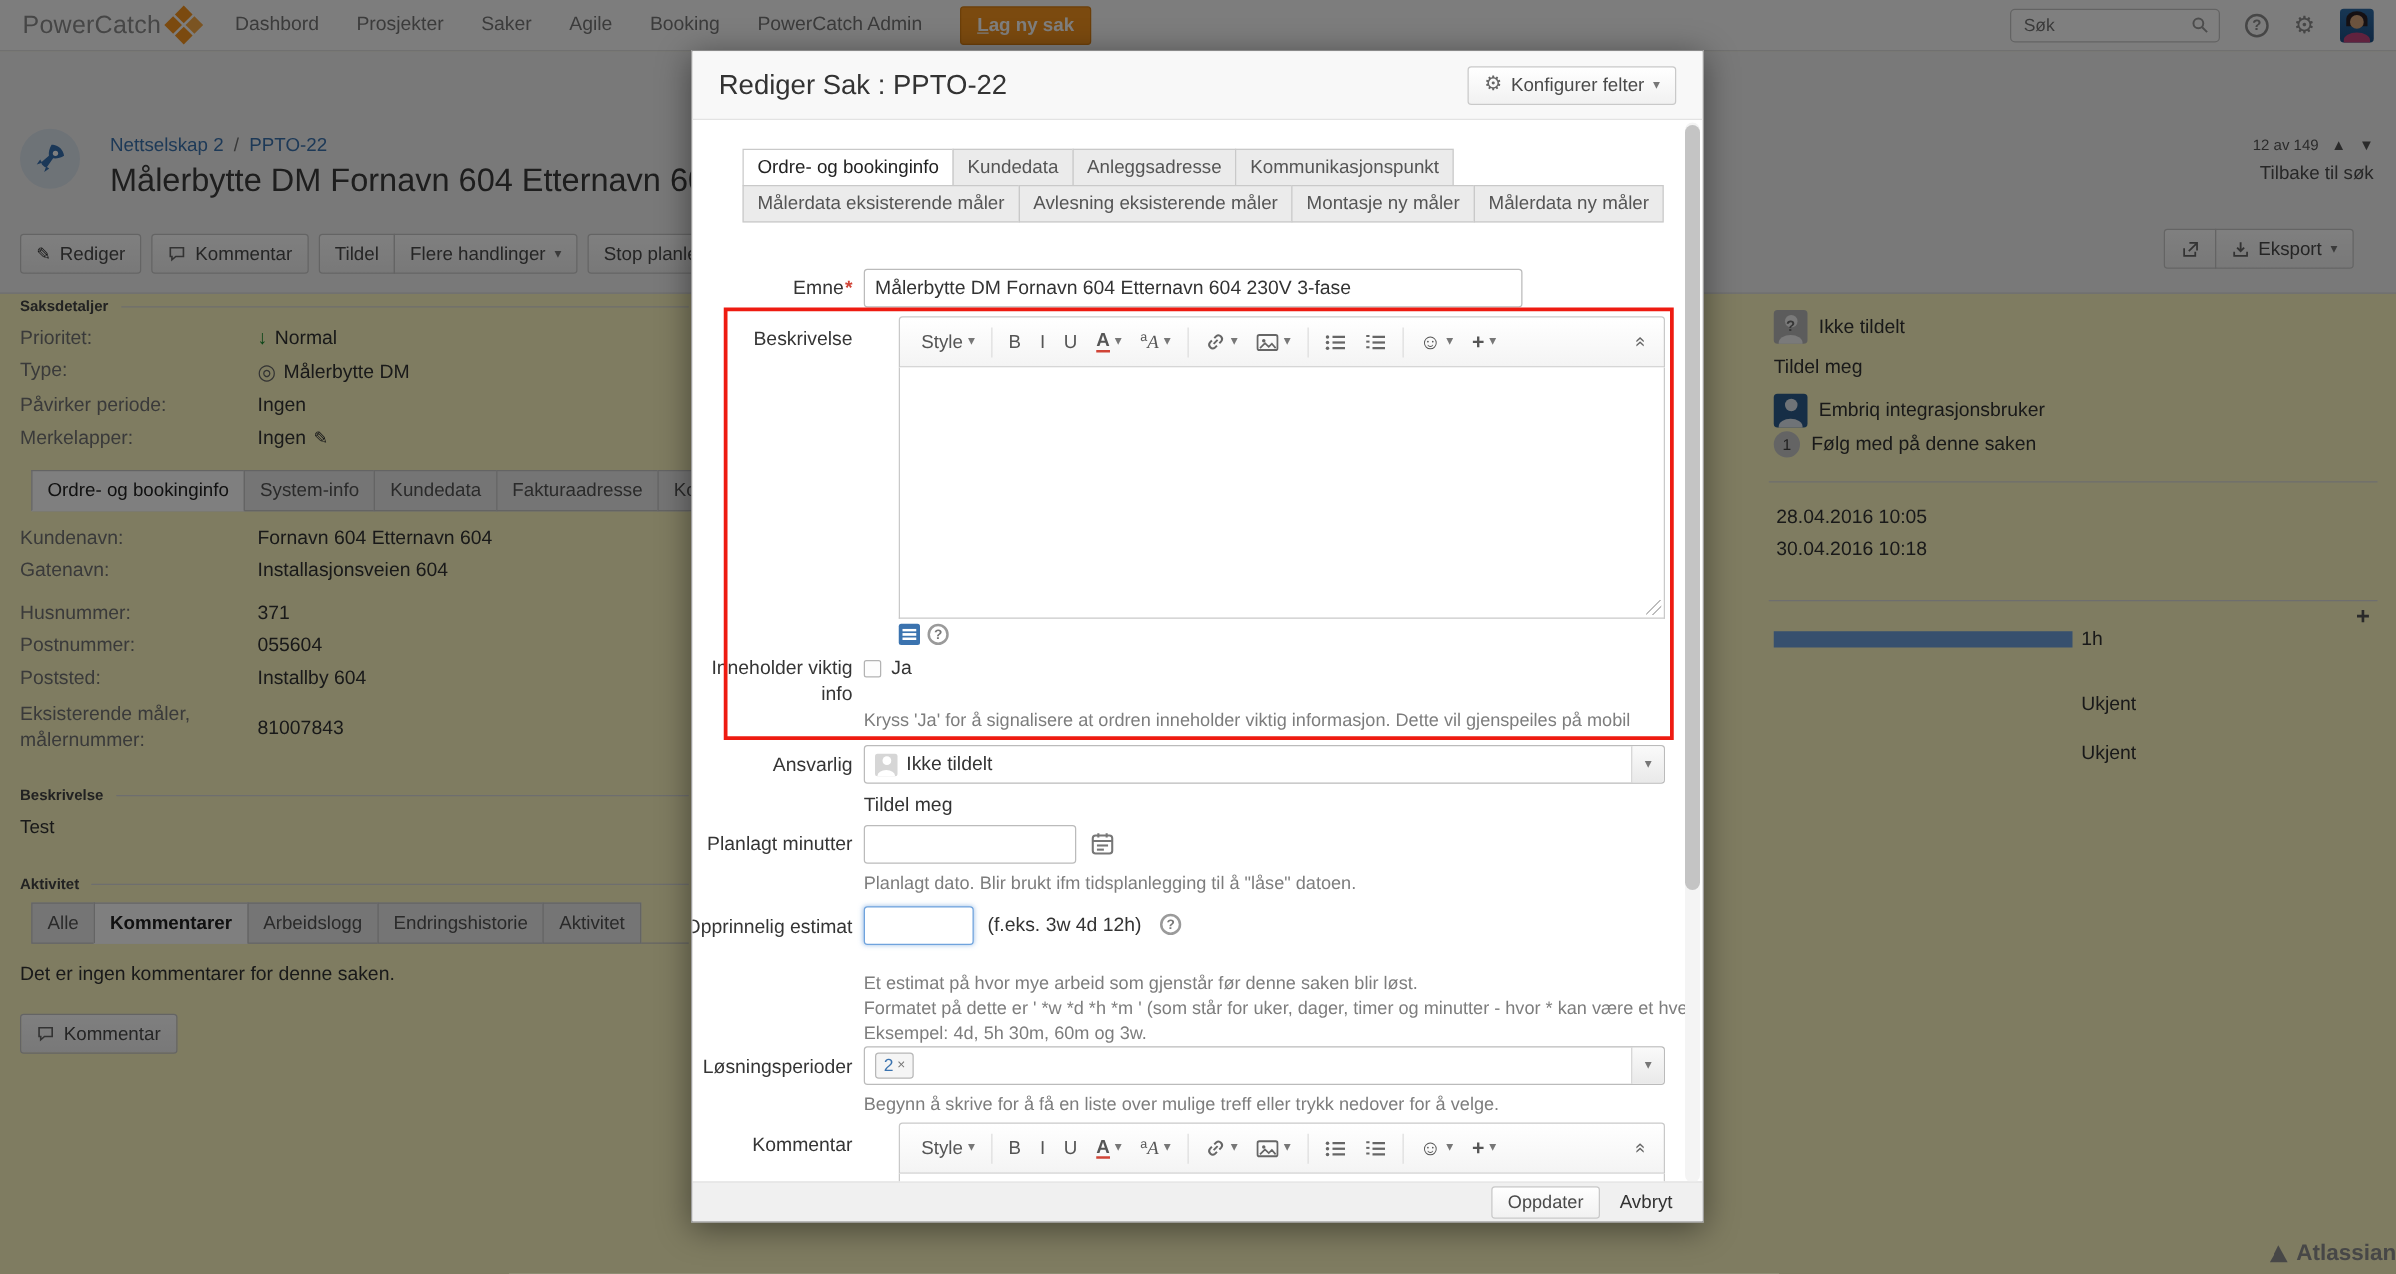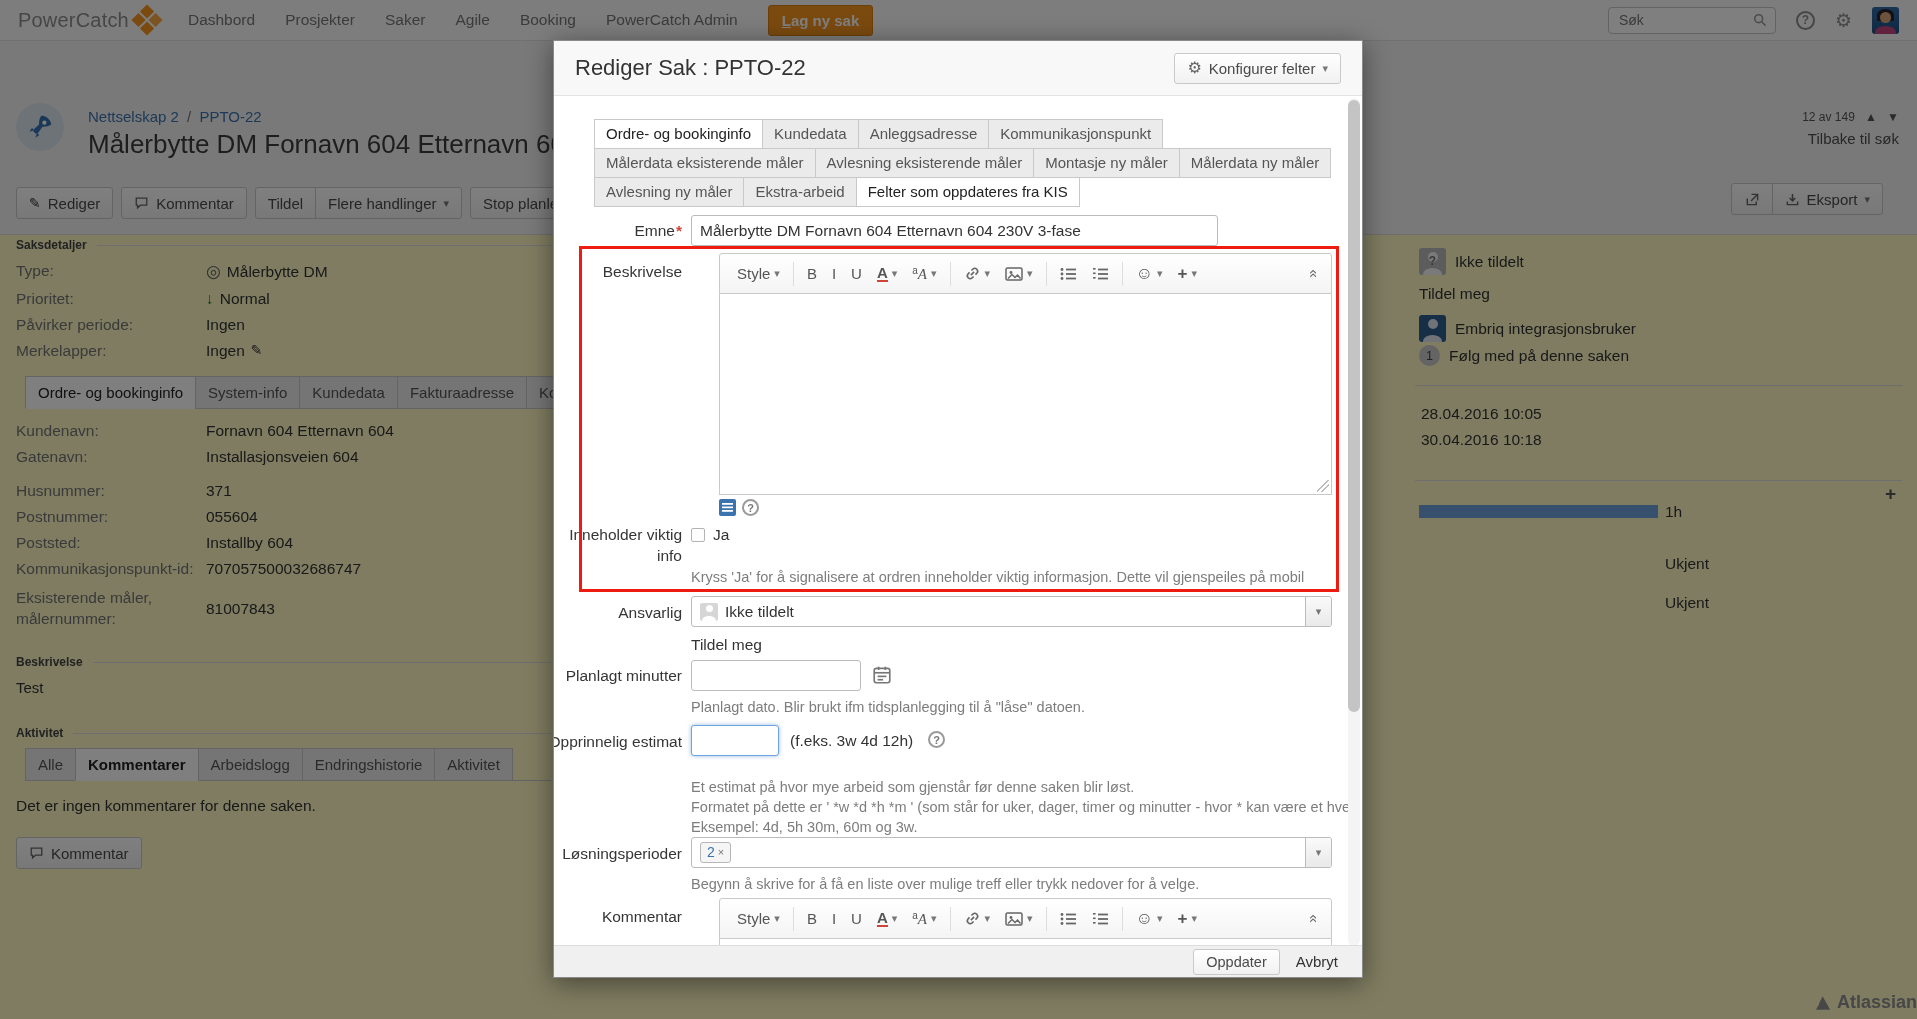--- a/index.html
+++ b/index.html
@@ -270,31 +270,31 @@
       </button>
     </span>
   </div>
 
   <div class="left-col">
     <div class="mod-header">
       <span>Saksdetaljer</span>
     </div>
 
     <div class="kv">
+      <span class="k">Prioritet:</span>
+      <span class="v">
+        <span class="prio-arrow">↓</span>
+        <span>Normal</span>
+      </span>
+    </div>
+    <div class="kv">
       <span class="k">Type:</span>
       <span class="v">
         <span class="type-glyph">◎</span>
         <span>Målerbytte DM</span>
-      </span>
-    </div>
-    <div class="kv">
-      <span class="k">Prioritet:</span>
-      <span class="v">
-        <span class="prio-arrow">↓</span>
-        <span>Normal</span>
       </span>
     </div>
     <div class="kv">
       <span class="k">Påvirker periode:</span>
       <span class="v">
           <span>Ingen</span>
         </span>
     </div>
     <div class="kv">
       <span class="k">Merkelapper:</span>
@@ -326,24 +326,20 @@
           <span class="k">Husnummer:</span>
           <span class="v">371</span>
         </div>
       <div class="kv">
           <span class="k">Postnummer:</span>
           <span class="v">055604</span>
         </div>
       <div class="kv">
           <span class="k">Poststed:</span>
           <span class="v">Installby 604</span>
-        </div>
-      <div class="kv">
-          <span class="k">Kommunikasjonspunkt-id:</span>
-          <span class="v">707057500032686747</span>
         </div>
       <div class="kv">
           <span class="k" style="width:190px;white-space:normal;line-height:21px;">Eksisterende måler, målernummer:</span>
           <span class="v">81007843</span>
         </div>
     </div>
 
     <div class="mod-header" style="margin-top:26px;">
       <span>Beskrivelse</span>
     </div>
@@ -432,25 +428,20 @@
           <span class="dlg-tab active">Ordre- og bookinginfo</span>
           <span class="dlg-tab">Kundedata</span>
           <span class="dlg-tab">Anleggsadresse</span>
           <span class="dlg-tab">Kommunikasjonspunkt</span>
         </div>
         <div class="tab-row">
           <span class="dlg-tab">Målerdata eksisterende måler</span>
           <span class="dlg-tab">Avlesning eksisterende måler</span>
           <span class="dlg-tab">Montasje ny måler</span>
           <span class="dlg-tab">Målerdata ny måler</span>
-        </div>
-        <div class="tab-row">
-          <span class="dlg-tab">Avlesning ny måler</span>
-          <span class="dlg-tab">Ekstra-arbeid</span>
-          <span class="dlg-tab active">Felter som oppdateres fra KIS</span>
         </div>
       </div>
 
       <label class="flabel" style="top:126px;">
         <span>Emne</span><span class="req">*</span>
       </label>
       <input class="txt-input" style="left: 137px; top: 119px; width: 527px;" value="Målerbytte DM Fornavn 604 Etternavn 604 230V 3-fase">
 
       <div class="red-rect"></div>
 

